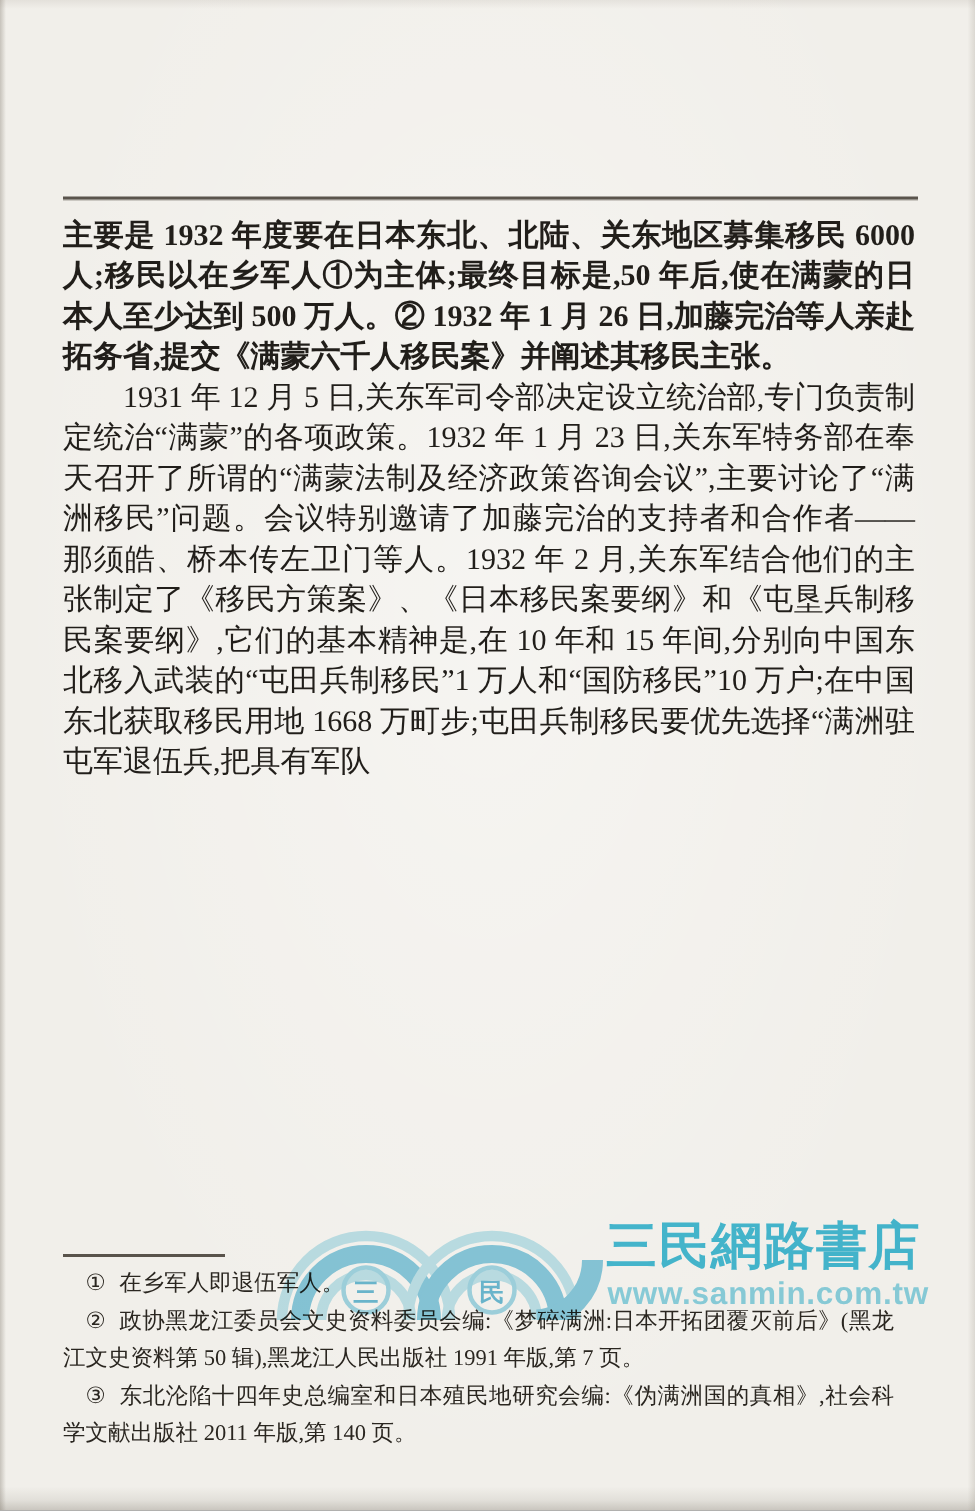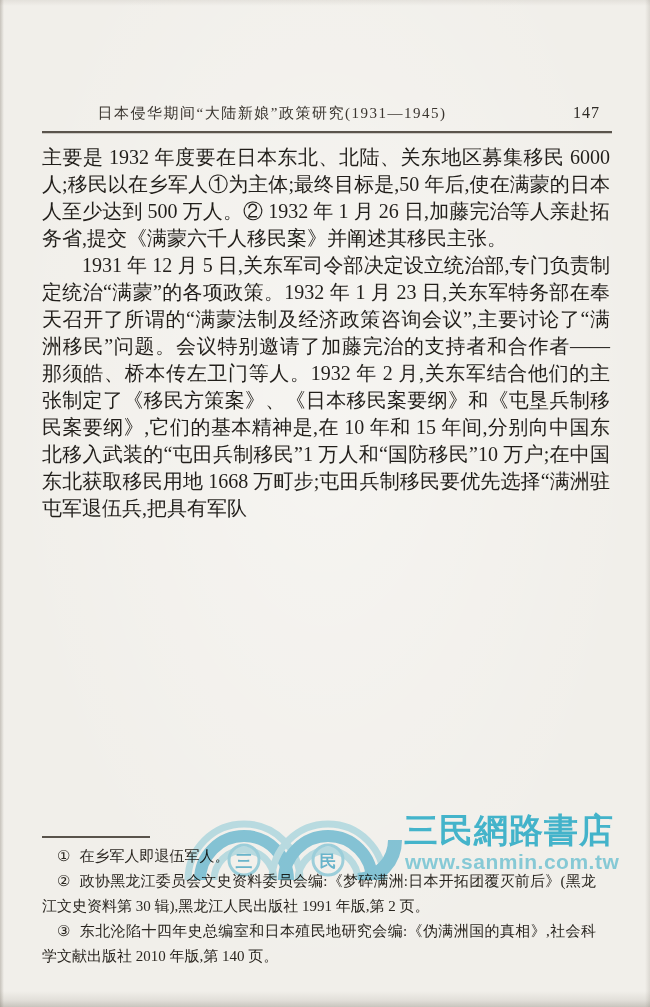--- a/index.html
+++ b/index.html
@@ -25,58 +25,54 @@
   .htitle{display:block;text-align:center;padding-right:110px;
     font-size:15px;letter-spacing:1.5px;color:#3a352f;white-space:nowrap;}
   .pnum{position:absolute;right:12px;top:0;font-size:16px;color:#2e2a25;letter-spacing:1px;}
   .hrule{position:absolute;left:42px;top:131px;width:570px;height:2px;
     background:#5a544c;box-shadow:0 1px 0 rgba(90,84,76,0.25);}
 
   .bodytext{position:absolute;left:42px;top:144px;width:568px;
     font-size:20px;line-height:27px;text-align:justify;text-justify:inter-ideograph;
     color:#211e1a;}
   .bodytext p{margin:0;padding:0;text-indent:2em;}
-  .bodytext p.noindent{text-indent:0;}
+  .bodytext p.noindent{text-indent:0;font-weight:bold;}
 
   .fnrule{position:absolute;left:42px;top:836px;width:108px;height:2px;background:#59534b;}
   .footnotes{position:absolute;left:42px;top:844px;width:554px;
     font-size:15px;line-height:25px;text-align:justify;color:#2a2620;}
   .footnotes p{margin:0;padding:0;text-indent:1em;}
   .fnm{margin-right:0.6em;}
 
   .watermark{position:absolute;left:182px;top:796px;width:440px;height:84px;
     mix-blend-mode:multiply;opacity:0.9;pointer-events:none;}
   .wm-name{font-family:"Liberation Sans","DejaVu Sans",sans-serif;font-weight:bold;}
   .wm-url{font-family:"Liberation Sans","DejaVu Sans",sans-serif;font-weight:bold;}
   .wm-char{font-family:"Liberation Sans","DejaVu Sans",sans-serif;font-weight:bold;}
 </style>
 </head>
 <body>
 
 <div class="page">
   <div class="edge-left"></div>
   <div class="edge-right"></div>
 
-  <div class="header">
-    <span class="htitle">日本侵华期间“大陆新娘”政策研究(1931—1945)</span>
-    <span class="pnum">147</span>
-  </div>
   <div class="hrule"></div>
 
   <div class="bodytext">
     <p class="noindent">主要是 1932 年度要在日本东北、北陆、关东地区募集移民 6000 人;移民以在乡军人①为主体;最终目标是,50 年后,使在满蒙的日本人至少达到 500 万人。② 1932 年 1 月 26 日,加藤完治等人亲赴拓务省,提交《满蒙六千人移民案》并阐述其移民主张。</p>
     <p>1931 年 12 月 5 日,关东军司令部决定设立统治部,专门负责制定统治“满蒙”的各项政策。1932 年 1 月 23 日,关东军特务部在奉天召开了所谓的“满蒙法制及经济政策咨询会议”,主要讨论了“满洲移民”问题。会议特别邀请了加藤完治的支持者和合作者——那须皓、桥本传左卫门等人。1932 年 2 月,关东军结合他们的主张制定了《移民方策案》、《日本移民案要纲》和《屯垦兵制移民案要纲》,它们的基本精神是,在 10 年和 15 年间,分别向中国东北移入武装的“屯田兵制移民”1 万人和“国防移民”10 万户;在中国东北获取移民用地 1668 万町步;屯田兵制移民要优先选择“满洲驻屯军退伍兵,把具有军队</p>
   </div>
 
   <div class="fnrule"></div>
 
   <div class="footnotes">
     <p><span class="fnm">①</span><span>在乡军人即退伍军人。</span></p>
-    <p><span class="fnm">②</span><span>政协黑龙江委员会文史资料委员会编:《梦碎满洲:日本开拓团覆灭前后》(黑龙江文史资料第 30 辑),黑龙江人民出版社 1991 年版,第 2 页。</span></p>
-    <p><span class="fnm">③</span><span>东北沦陷十四年史总编室和日本殖民地研究会编:《伪满洲国的真相》,社会科学文献出版社 2010 年版,第 140 页。</span></p>
+    <p><span class="fnm">②</span><span>政协黑龙江委员会文史资料委员会编:《梦碎满洲:日本开拓团覆灭前后》(黑龙江文史资料第 50 辑),黑龙江人民出版社 1991 年版,第 7 页。</span></p>
+    <p><span class="fnm">③</span><span>东北沦陷十四年史总编室和日本殖民地研究会编:《伪满洲国的真相》,社会科学文献出版社 2011 年版,第 140 页。</span></p>
   </div>
 
   <div class="watermark">
     <svg width="440" height="84" viewBox="0 0 440 84">
 
       <path d="M 6 84 A 56 56 0 0 1 118 84" fill="none" stroke="#bce6f1" stroke-width="7"></path>
       <path d="M 18 84 A 44 44 0 0 1 106 84" fill="none" stroke="#7ec9e2" stroke-width="12"></path>
       <path d="M 32 84 A 30 30 0 0 1 92 84" fill="none" stroke="#bce6f1" stroke-width="7"></path>
       <circle cx="62" cy="64" r="15" fill="none" stroke="#9bd7ea" stroke-width="3"></circle>
       <text class="wm-char" x="62" y="71" font-size="17" fill="#5fb8d8" text-anchor="middle">三</text>

